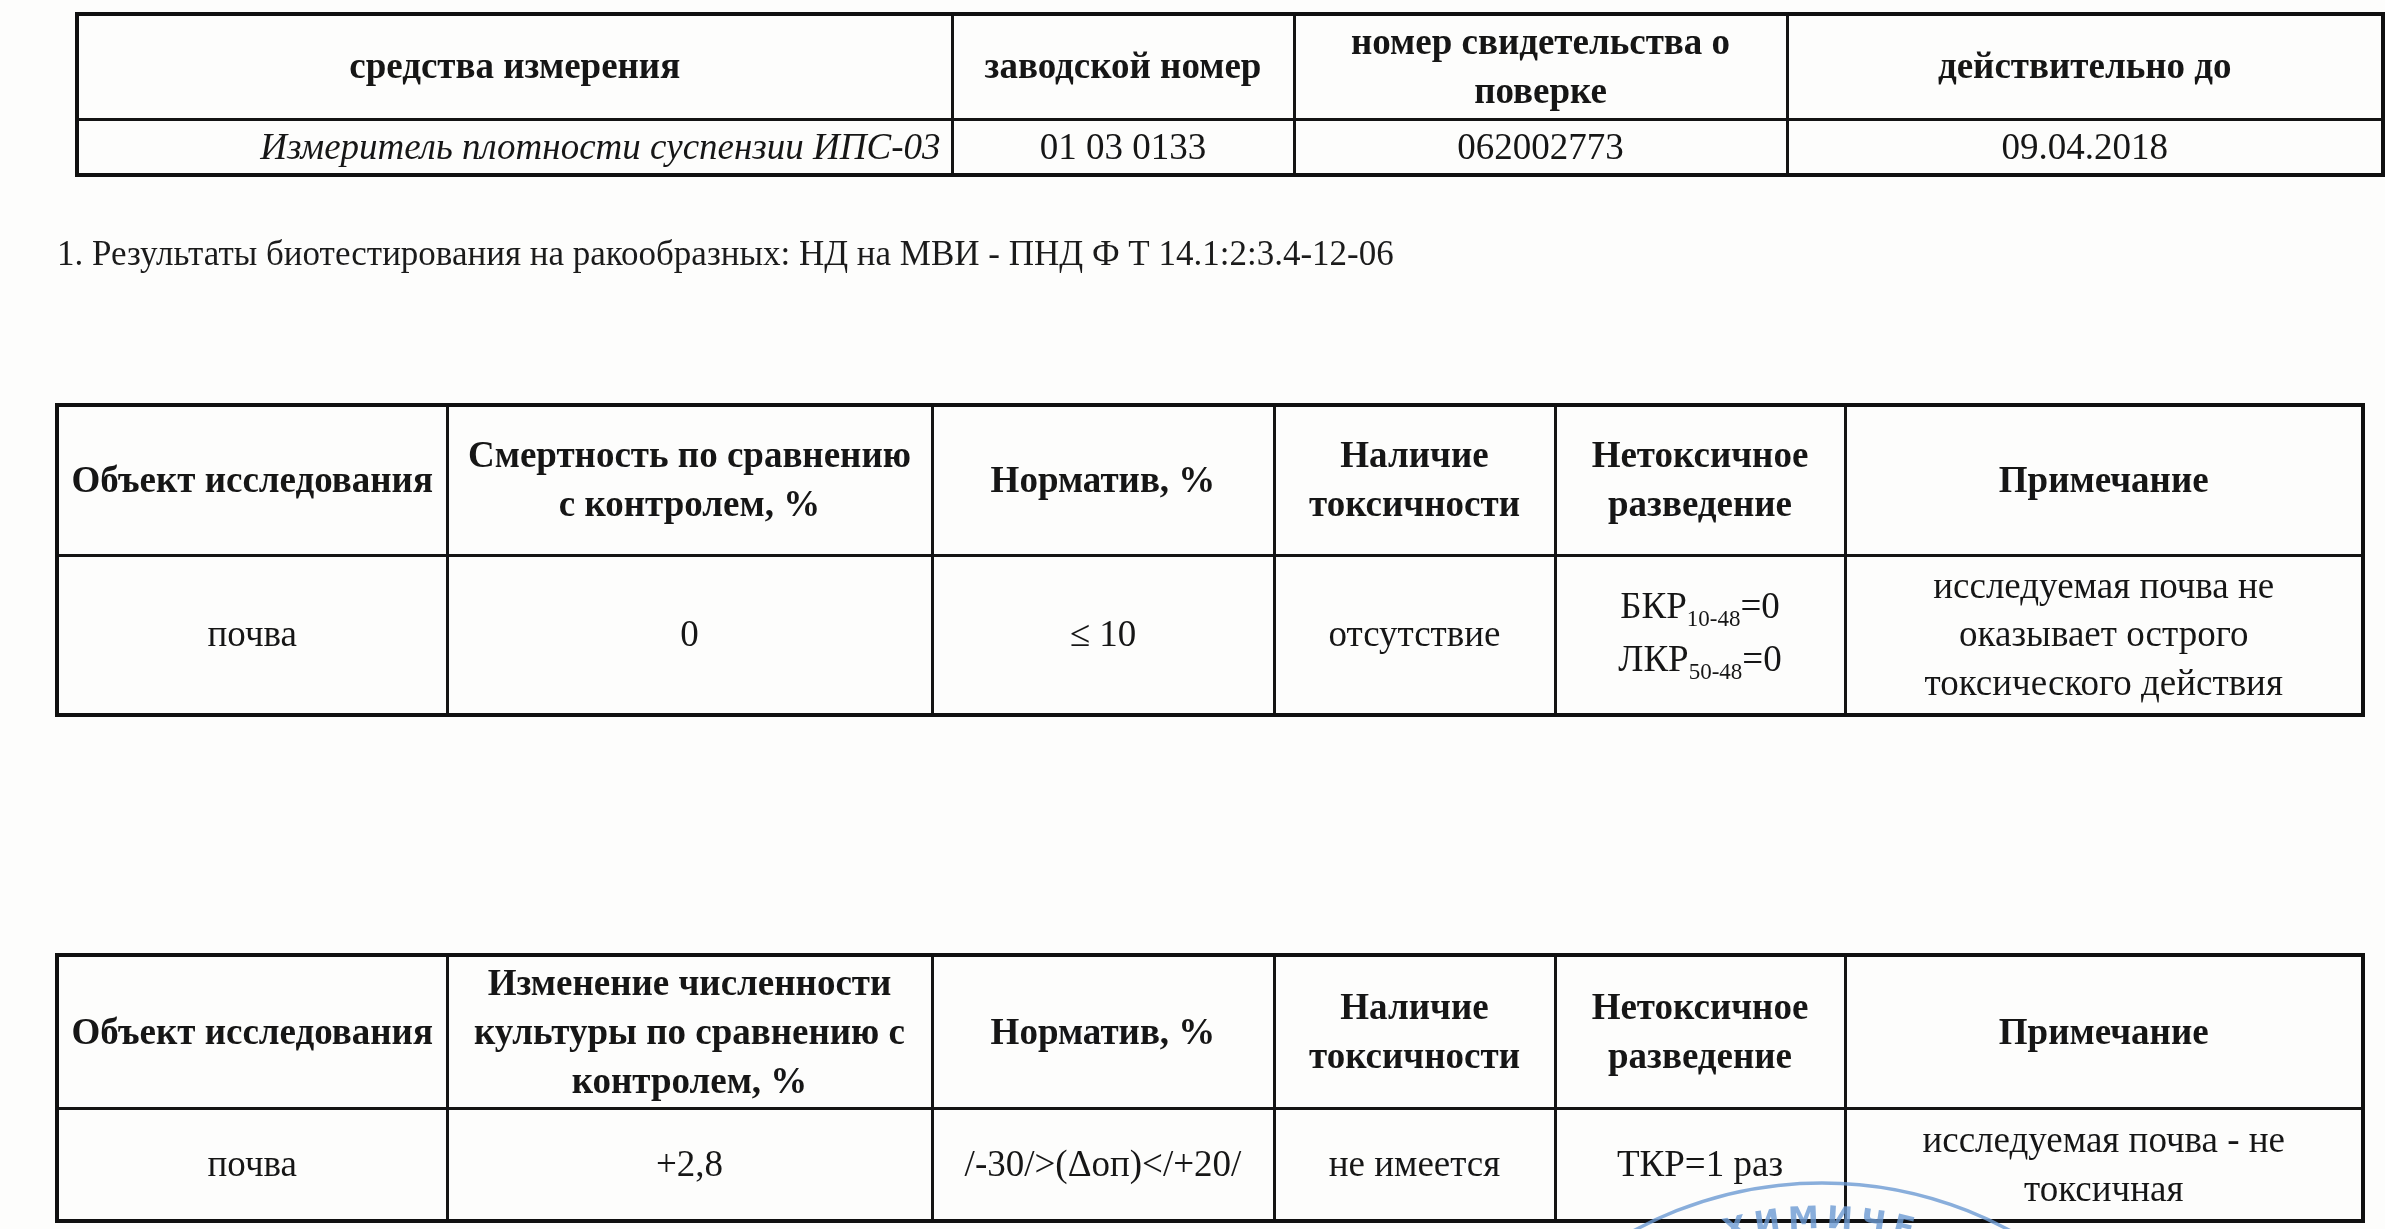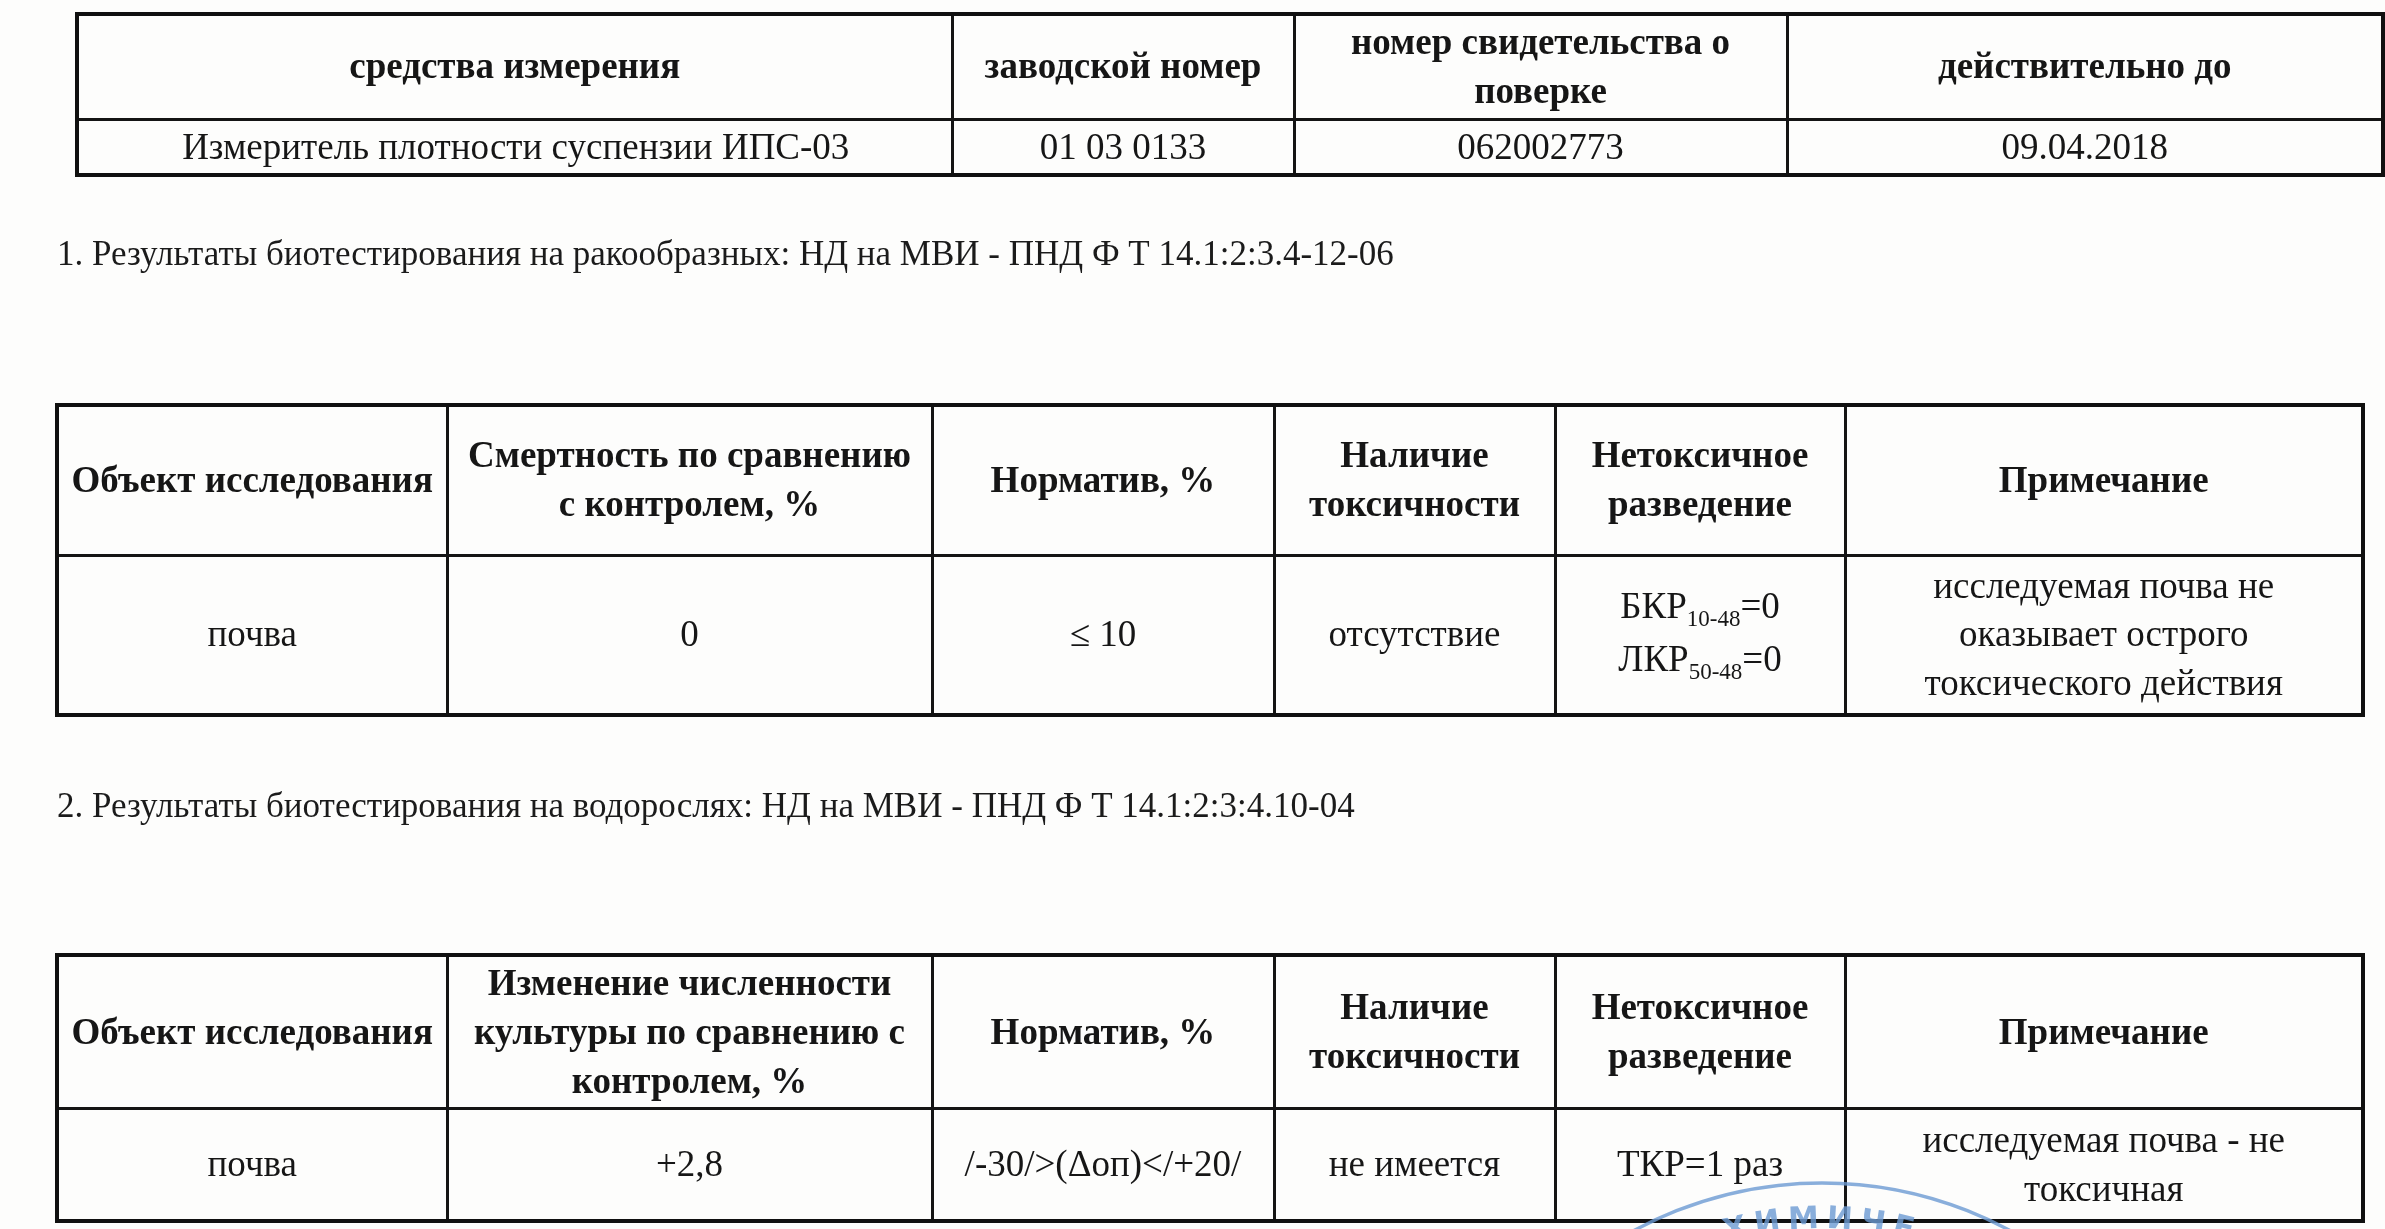--- a/index.html
+++ b/index.html
@@ -20,21 +20,21 @@
     border:3px solid #141414;
     text-align:center;
     vertical-align:middle;
     padding:2px 10px;
     font-size:37px;
     line-height:1.32;
     overflow:hidden;
   }
   .tbl th{font-weight:bold;}
   .tbl{border:4px solid #101010;}
-  td.left{text-align:center;padding-left:12px;}
+  td.left{text-align:right;padding-left:12px;font-style:italic;}
   .para{
     position:absolute;
     left:57px;
     font-size:35px;
     white-space:nowrap;
     color:#1b1b1b;
   }
   .dil-line{white-space:nowrap;}
   .dil-line sub{font-size:23px;}
   .stamp{
@@ -110,21 +110,20 @@
         <td>отсутствие</td>
         <td>
           <div class="dil-line"><span>БКР</span><sub>10-48</sub><span>=0</span></div>
           <div class="dil-line"><span>ЛКР</span><sub>50-48</sub><span>=0</span></div>
         </td>
         <td>исследуемая почва не оказывает острого токсического действия</td>
       </tr>
     </tbody>
   </table>
 
-  <div class="para" style="top:786px">2. Результаты биотестирования на водорослях: НД на МВИ - ПНД Ф Т 14.1:2:3:4.10-04</div>
 
   <table class="tbl" style="left:55px;top:953px;width:2306px;">
     <colgroup>
       <col style="width:390px">
         <col style="width:485px">
         <col style="width:342px">
       <col style="width:281px">
         <col style="width:290px">
         <col style="width:518px">
     </colgroup>

